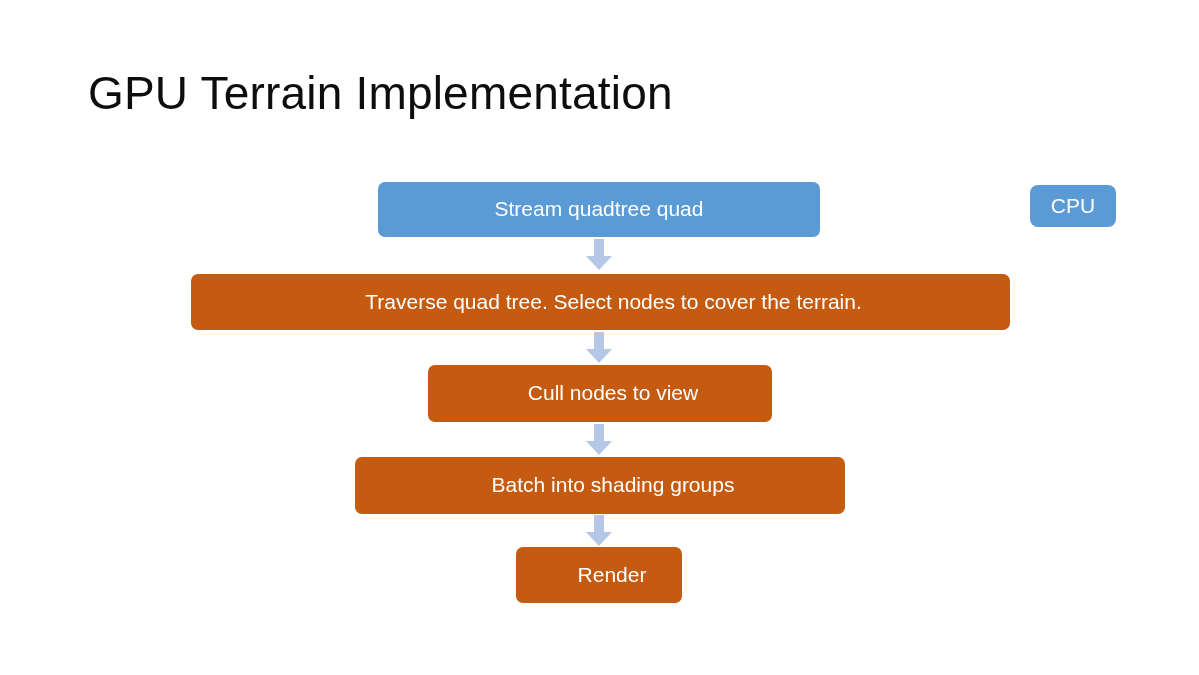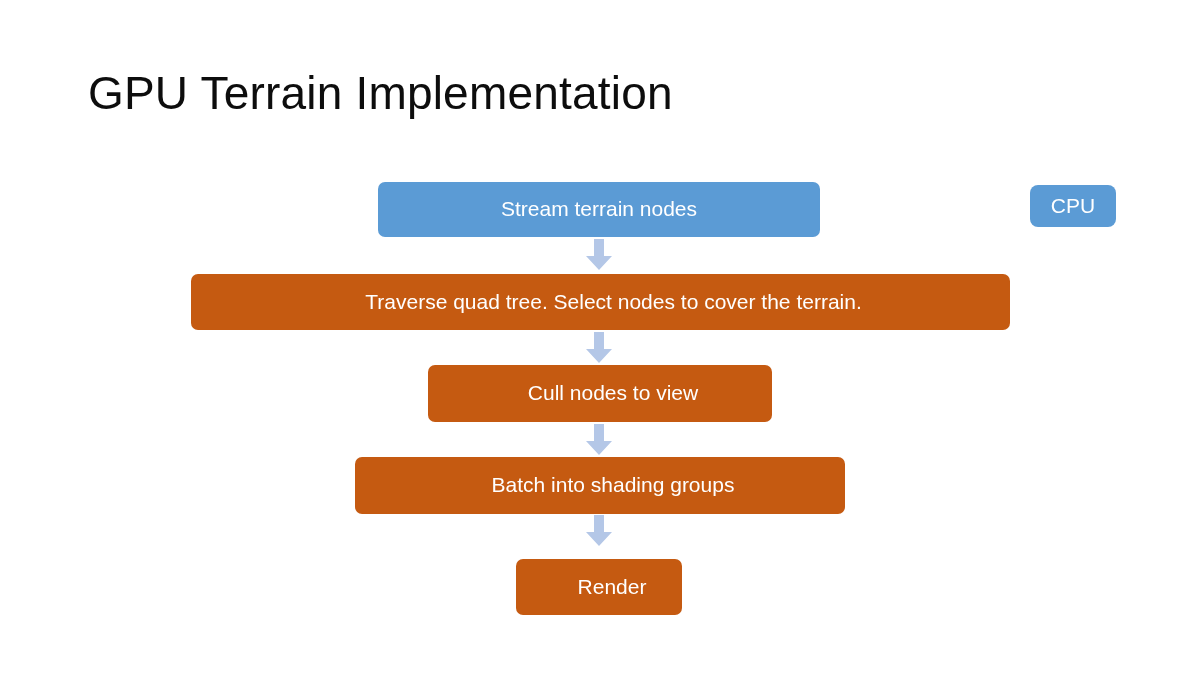--- a/index.html
+++ b/index.html
@@ -71,39 +71,39 @@
 
   
   #box-1 { left: 378px; top: 182px; width: 442px; height: 55px; }
   
   #box-2 { left: 191px; top: 274px; width: 819px; height: 56px; }
   
   #box-3 { left: 428px; top: 365px; width: 344px; height: 57px; text-align: right; }
   
   #box-4 { left: 355px; top: 457px; width: 490px; height: 57px; }
   
-  #box-5 { left: 516px; top: 559px; width: 166px; height: 56px; text-align: center; }
+  #box-5 { left: 516px; top: 547px; width: 166px; height: 56px; text-align: center; }
 
   #arrow-1 { left: 585px; top: 239px; }
   #arrow-2 { left: 585px; top: 332px; }
   #arrow-3 { left: 585px; top: 424px; }
   #arrow-4 { left: 585px; top: 515px; }
 
   #badge-cpu { left: 1030px; top: 185px; width: 86px; height: 42px; }
   #badge-gpu { left: 1030px; top: 560px; width: 86px; height: 42px; }
 </style>
 </head>
 <body>
 
 <div id="slide">
 
   <div id="slide-title">GPU Terrain Implementation</div>
 
   <div class="flow-box blue" id="box-1">
-    <span>Stream terrain nodes</span>
+    <span>Stream quadtree quad</span>
   </div>
 
   <div class="arrow" id="arrow-1">
     <svg viewBox="0 0 28 32" xmlns="http://www.w3.org/2000/svg" aria-hidden="true">
       <polygon points="9,0 19,0 19,17 27,17 14,31 1,17 9,17" fill="#B4C7E7"></polygon>
     </svg>
   </div>
 
   <div class="flow-box orange" id="box-2">
     <span>Traverse quad tree. Select nodes to cover the terrain.</span>

